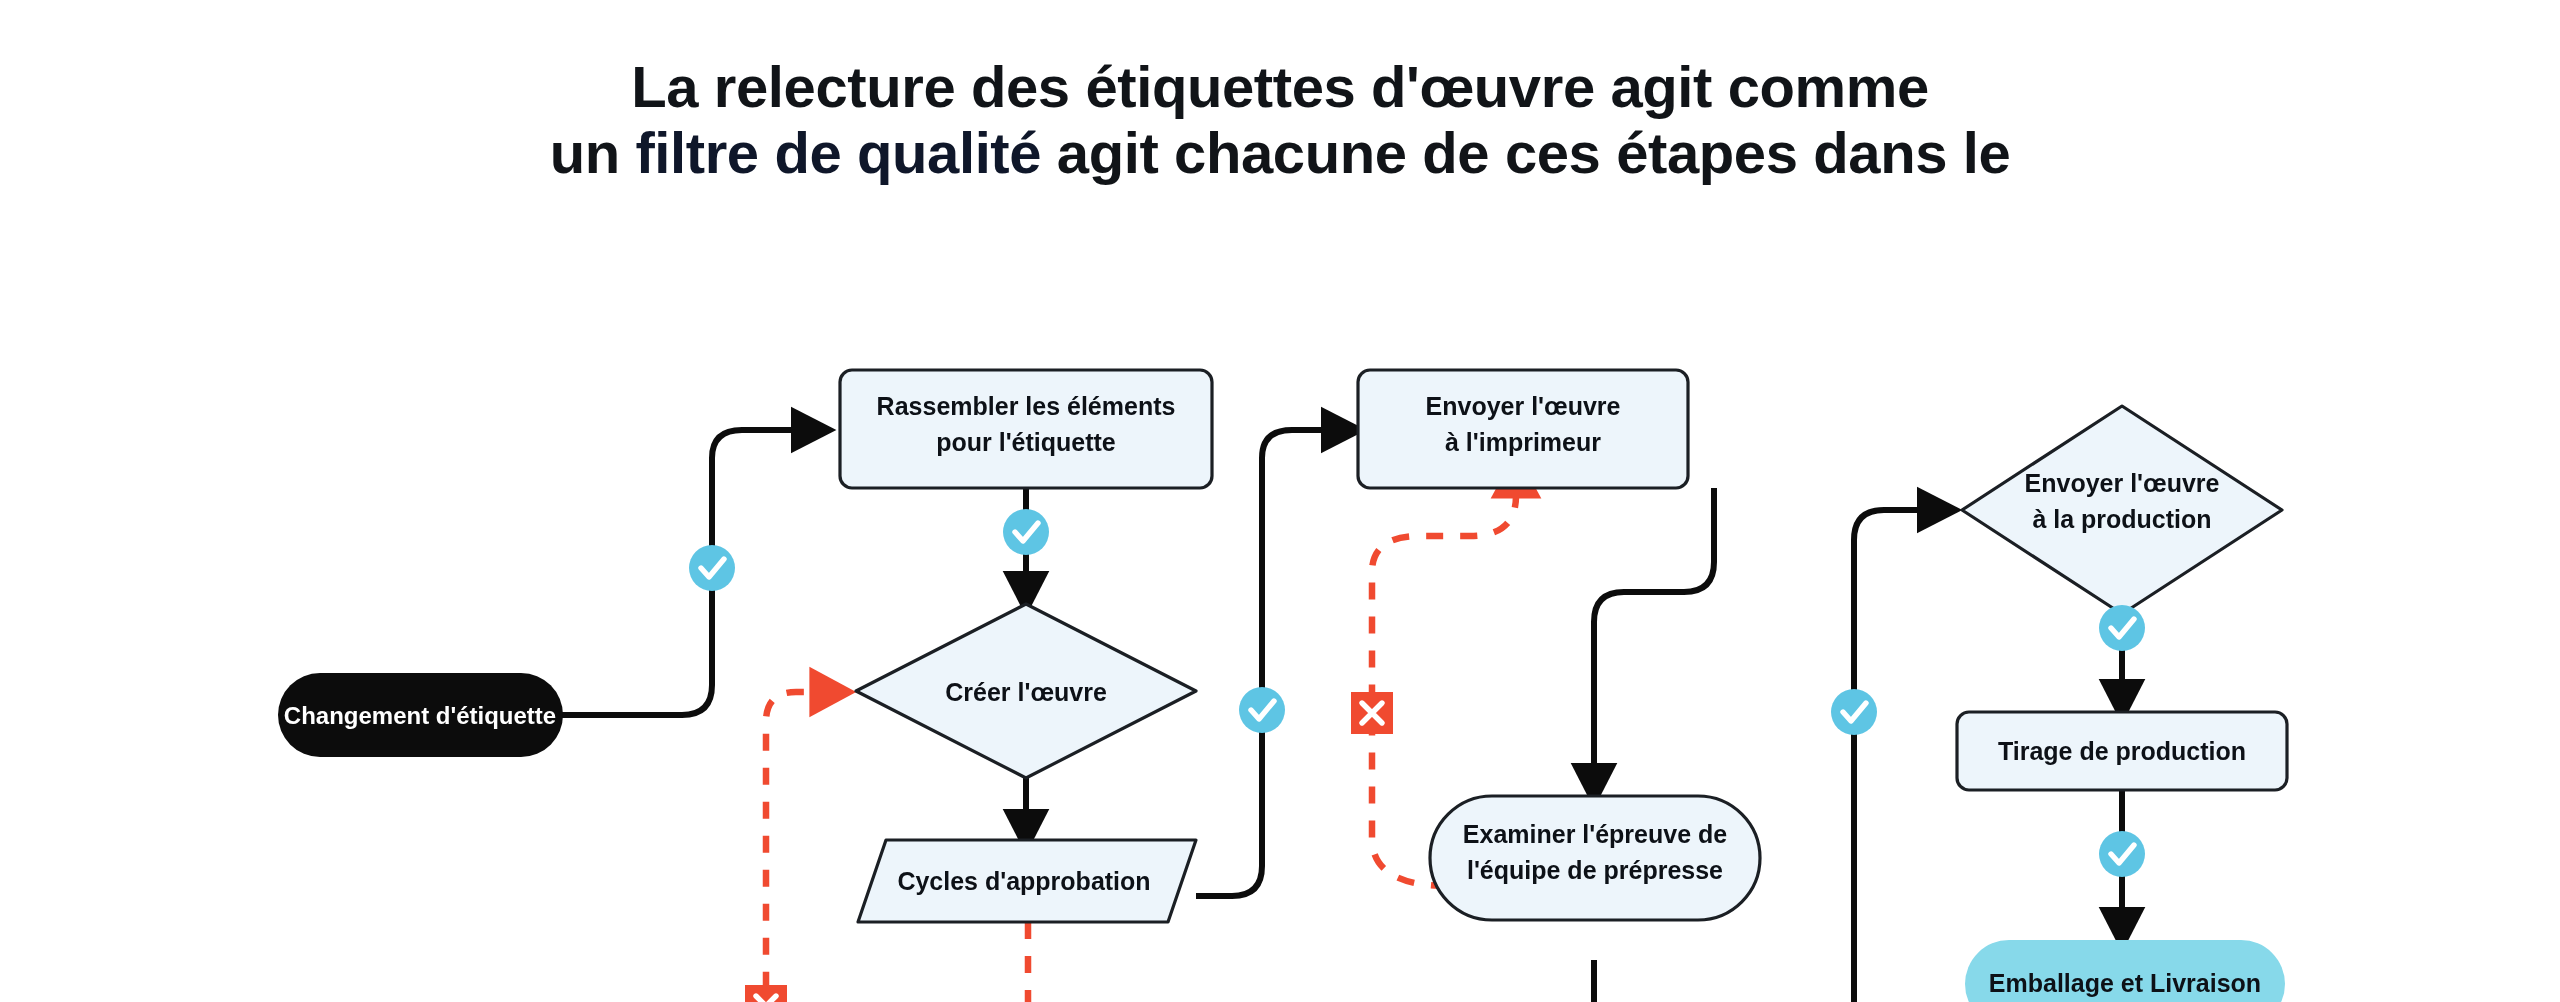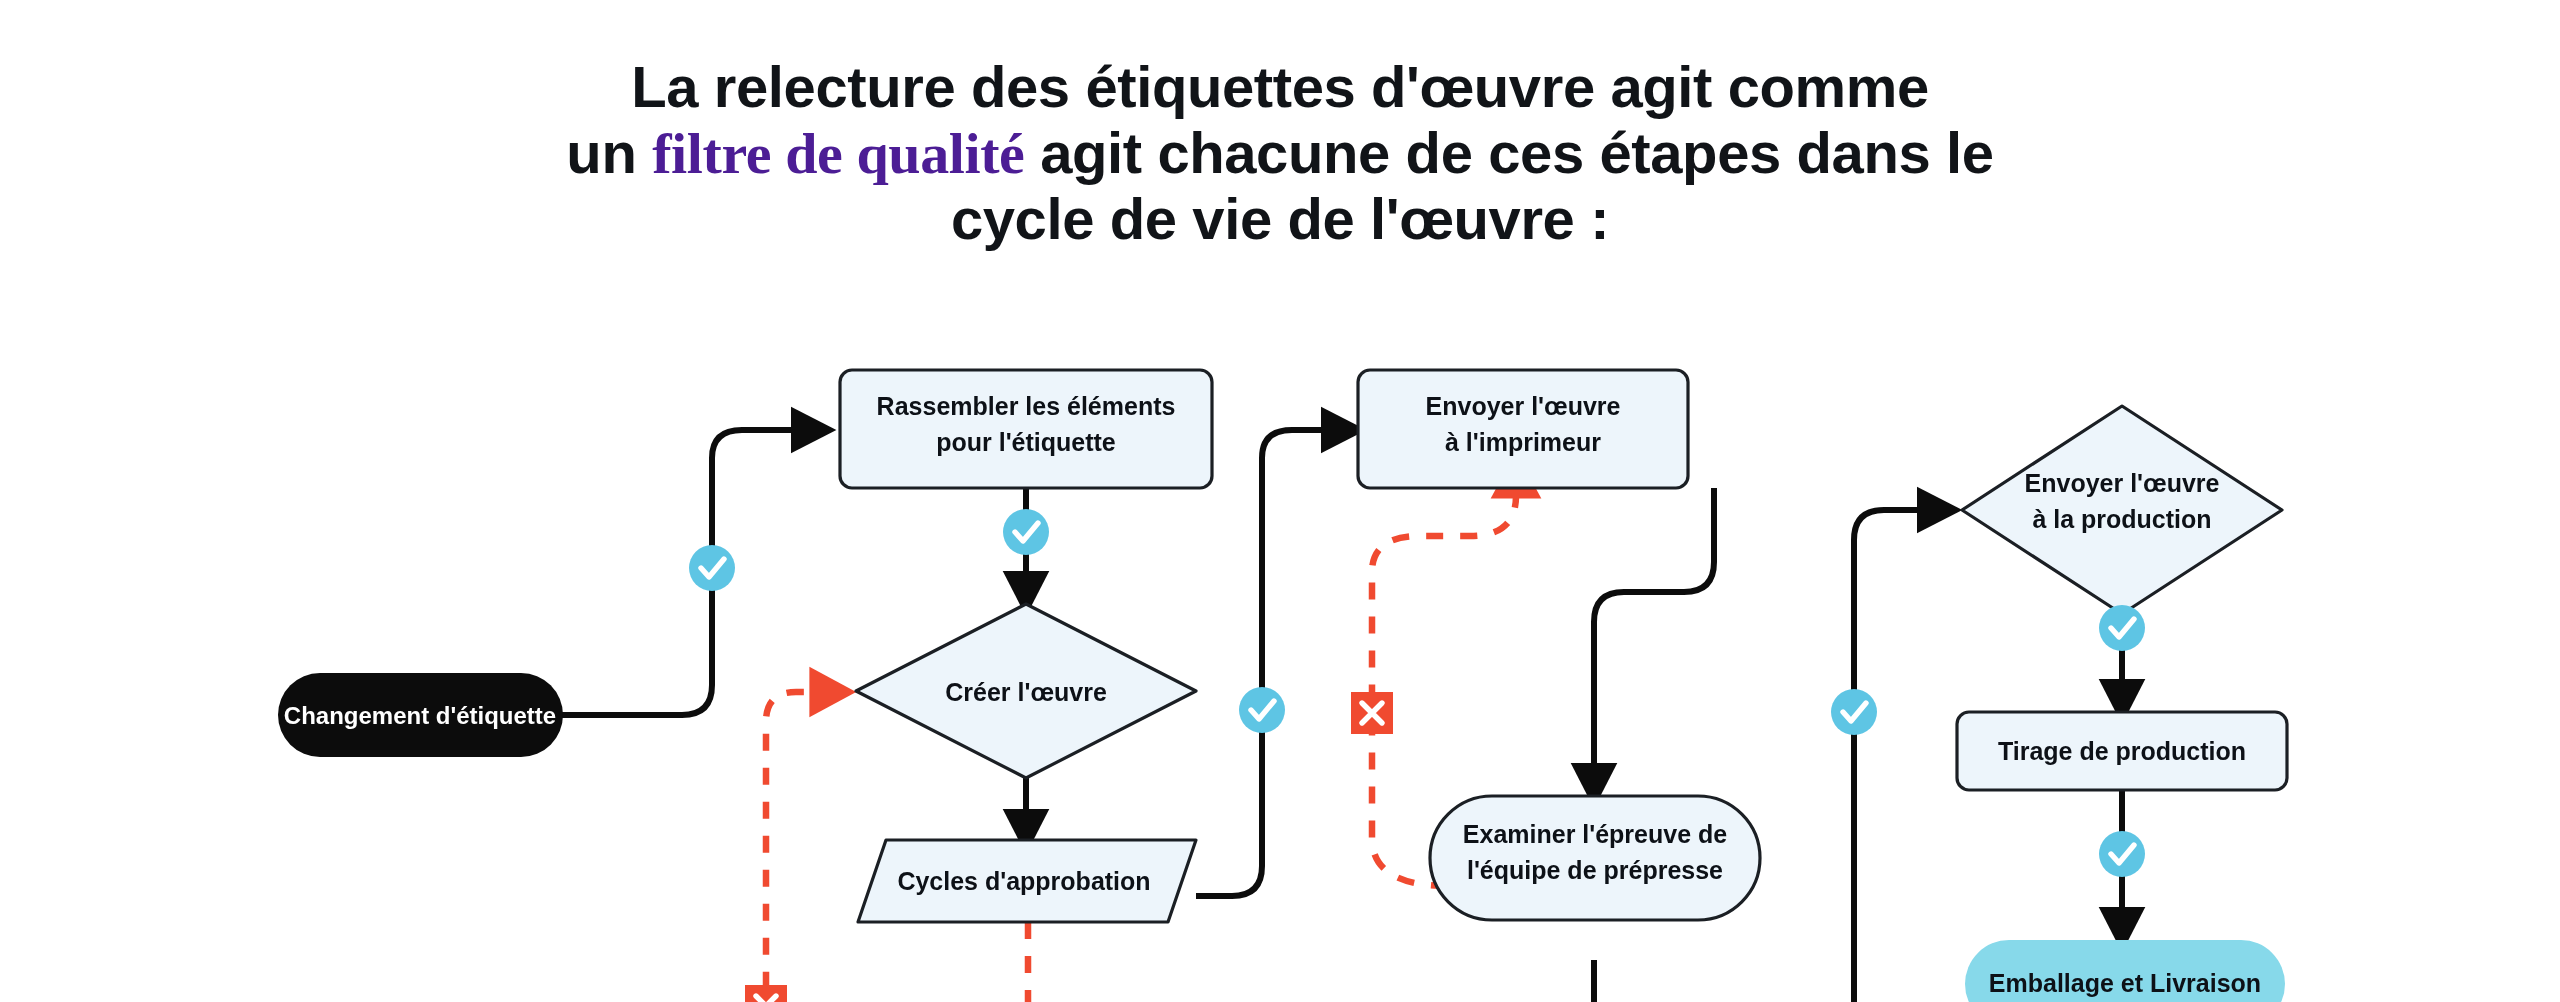--- a/index.html
+++ b/index.html
@@ -29,22 +29,21 @@
     text-align: center;
     font-size: 58px;
     line-height: 1.13;
     font-weight: 700;
     color: #111418;
     letter-spacing: -0.4px;
     padding: 0 240px;
     box-sizing: border-box;
   }
   .headline .accent {
-    color: #4c1d95;
-    font-family: Liberation Serif, serif;
+    color: #0f172a;
   }
   #flow {
     position: absolute;
     left: 0;
     top: 300px;
     width: 2560px;
     height: 702px;
   }
   .node-label {
     font-family: "Liberation Sans", sans-serif;
@@ -81,21 +80,20 @@
   }
 </style>
 </head>
 <body>
 
 <div id="page">
 
   <div class="headline">
     <span>La relecture des étiquettes d'œuvre agit comme</span><br>
     <span>un </span><span class="accent">filtre de qualité</span><span> agit chacune de ces étapes dans le</span><br>
-    <span>cycle de vie de l'œuvre :</span>
   </div>
 
   <svg id="flow" viewBox="0 0 2560 702">
     <defs>
       <marker id="arrowBlack" markerWidth="9" markerHeight="9" refX="5.2" refY="4.5" orient="auto" markerUnits="strokeWidth">
         <path d="M0,0.6 L7.6,4.5 L0,8.4 Z" fill="#0c0c0c"></path>
       </marker>
       <marker id="arrowRed" markerWidth="9" markerHeight="9" refX="4.4" refY="4.5" orient="auto" markerUnits="strokeWidth">
         <path d="M0,0.6 L7.2,4.5 L0,8.4 Z" fill="#F04A30"></path>
       </marker>

